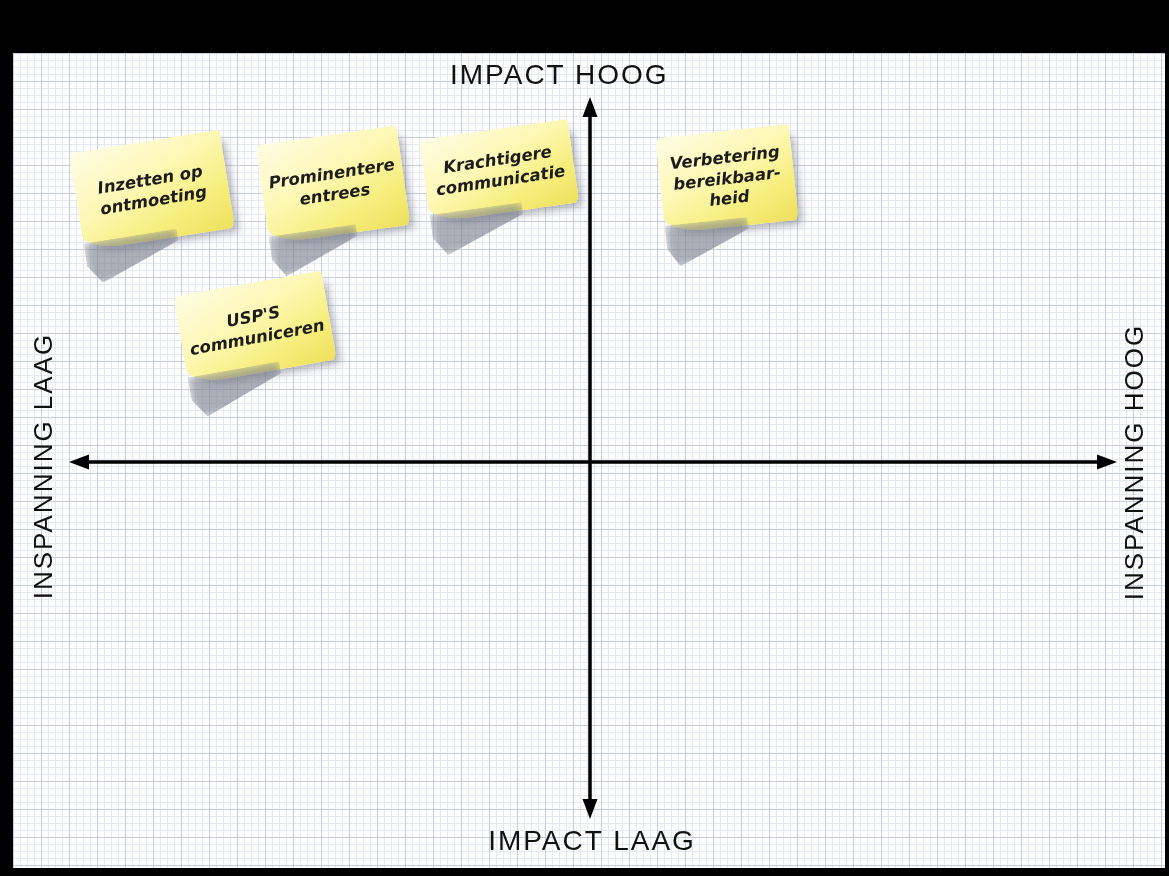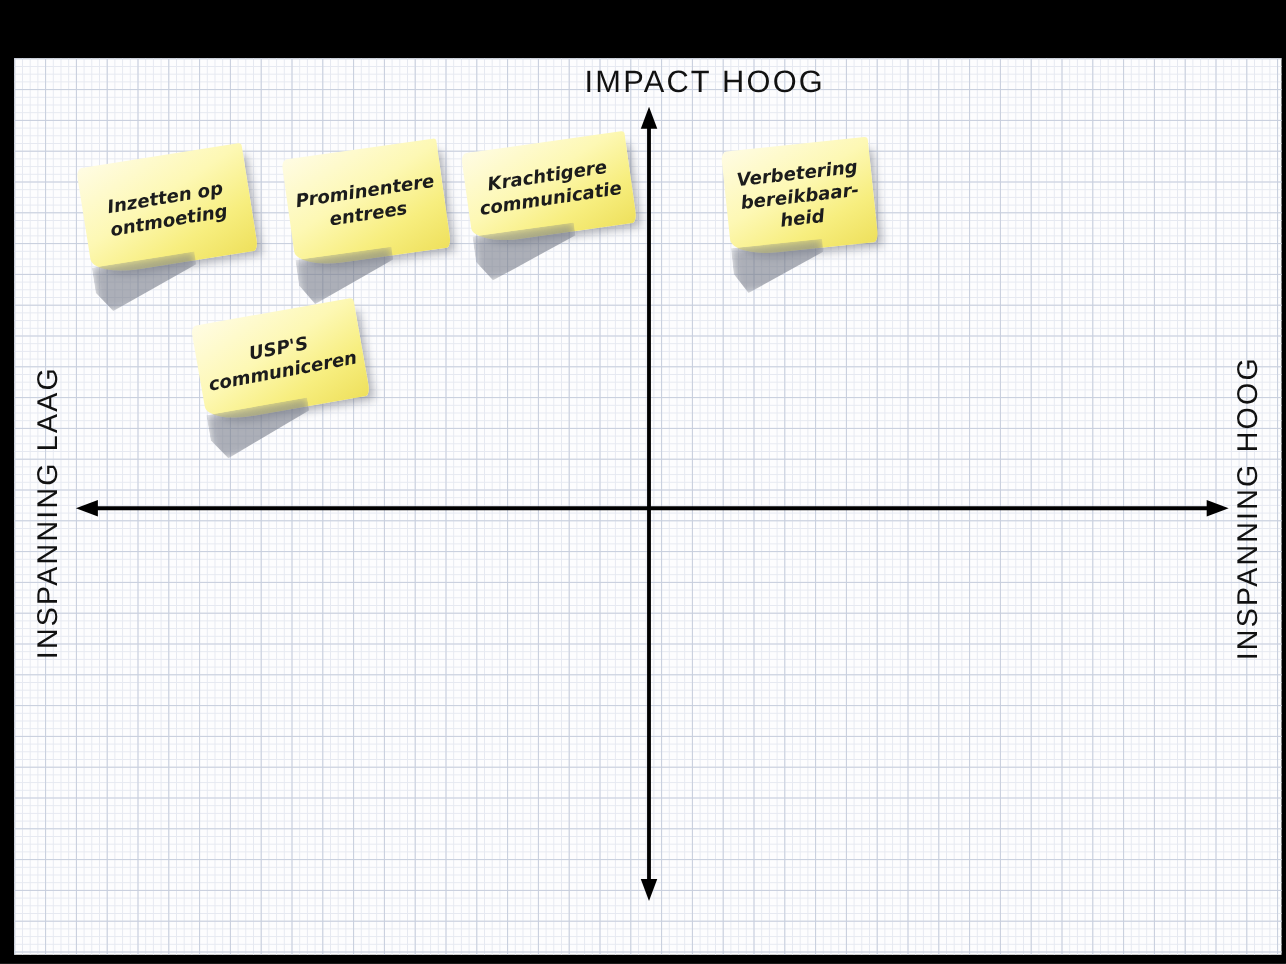--- a/index.html
+++ b/index.html
@@ -46,21 +46,21 @@
 
   .axis-label {
     position: absolute;
     color: #111111;
     font-family: "Liberation Sans", sans-serif;
     font-size: 28px;
     letter-spacing: 2px;
     white-space: nowrap;
     font-weight: 500;
   }
-  .axis-label.top    { left: 437px; top: 6px;   width: 300px; text-align: right; }
+  .axis-label.top    { left: 437px; top: 6px;   width: 300px; text-align: left; }
   .axis-label.bottom { left: 429px; top: 772px; width: 300px; text-align: center; }
   .axis-label.vleft,
   .axis-label.vright {
     font-size: 26px;
     transform: translate(-50%, -50%) rotate(-90deg);
   }
   .axis-label.vleft  { left: 30px;   top: 413px; }
   .axis-label.vright { left: 1121px; top: 409px; }
 
   
@@ -112,20 +112,21 @@
     <svg class="axes-svg" viewBox="0 0 1152 815">
       <line x1="577" y1="60" x2="577" y2="750" stroke="#000000" stroke-width="3.5"></line>
       <line x1="72" y1="409" x2="1088" y2="409" stroke="#000000" stroke-width="3.5"></line>
       <polygon points="577,44 569.5,64 584.5,64" fill="#000000"></polygon>
       <polygon points="577,766 569.5,746 584.5,746" fill="#000000"></polygon>
       <polygon points="56,409 76,401.5 76,416.5" fill="#000000"></polygon>
       <polygon points="1104,409 1084,401.5 1084,416.5" fill="#000000"></polygon>
     </svg>
 
     <div class="axis-label top">IMPACT HOOG</div>
+    <div class="axis-label bottom">IMPACT LAAG</div>
     <div class="axis-label vleft">INSPANNING LAAG</div>
     <div class="axis-label vright">INSPANNING HOOG</div>
 
     <div class="note note1">
       <span class="note-text">Inzetten op
 ontmoeting</span>
     </div>
     <div class="note note2">
       <span class="note-text">Prominentere
 entrees</span>

